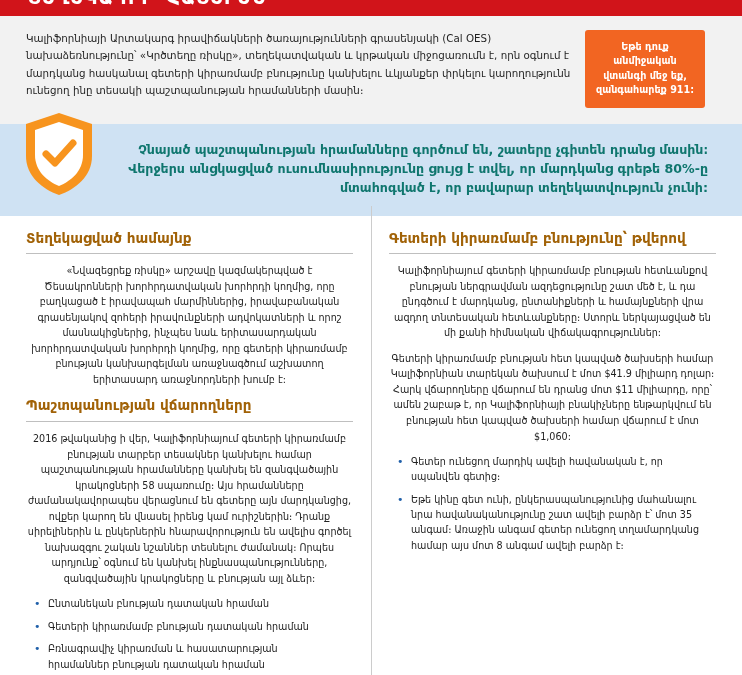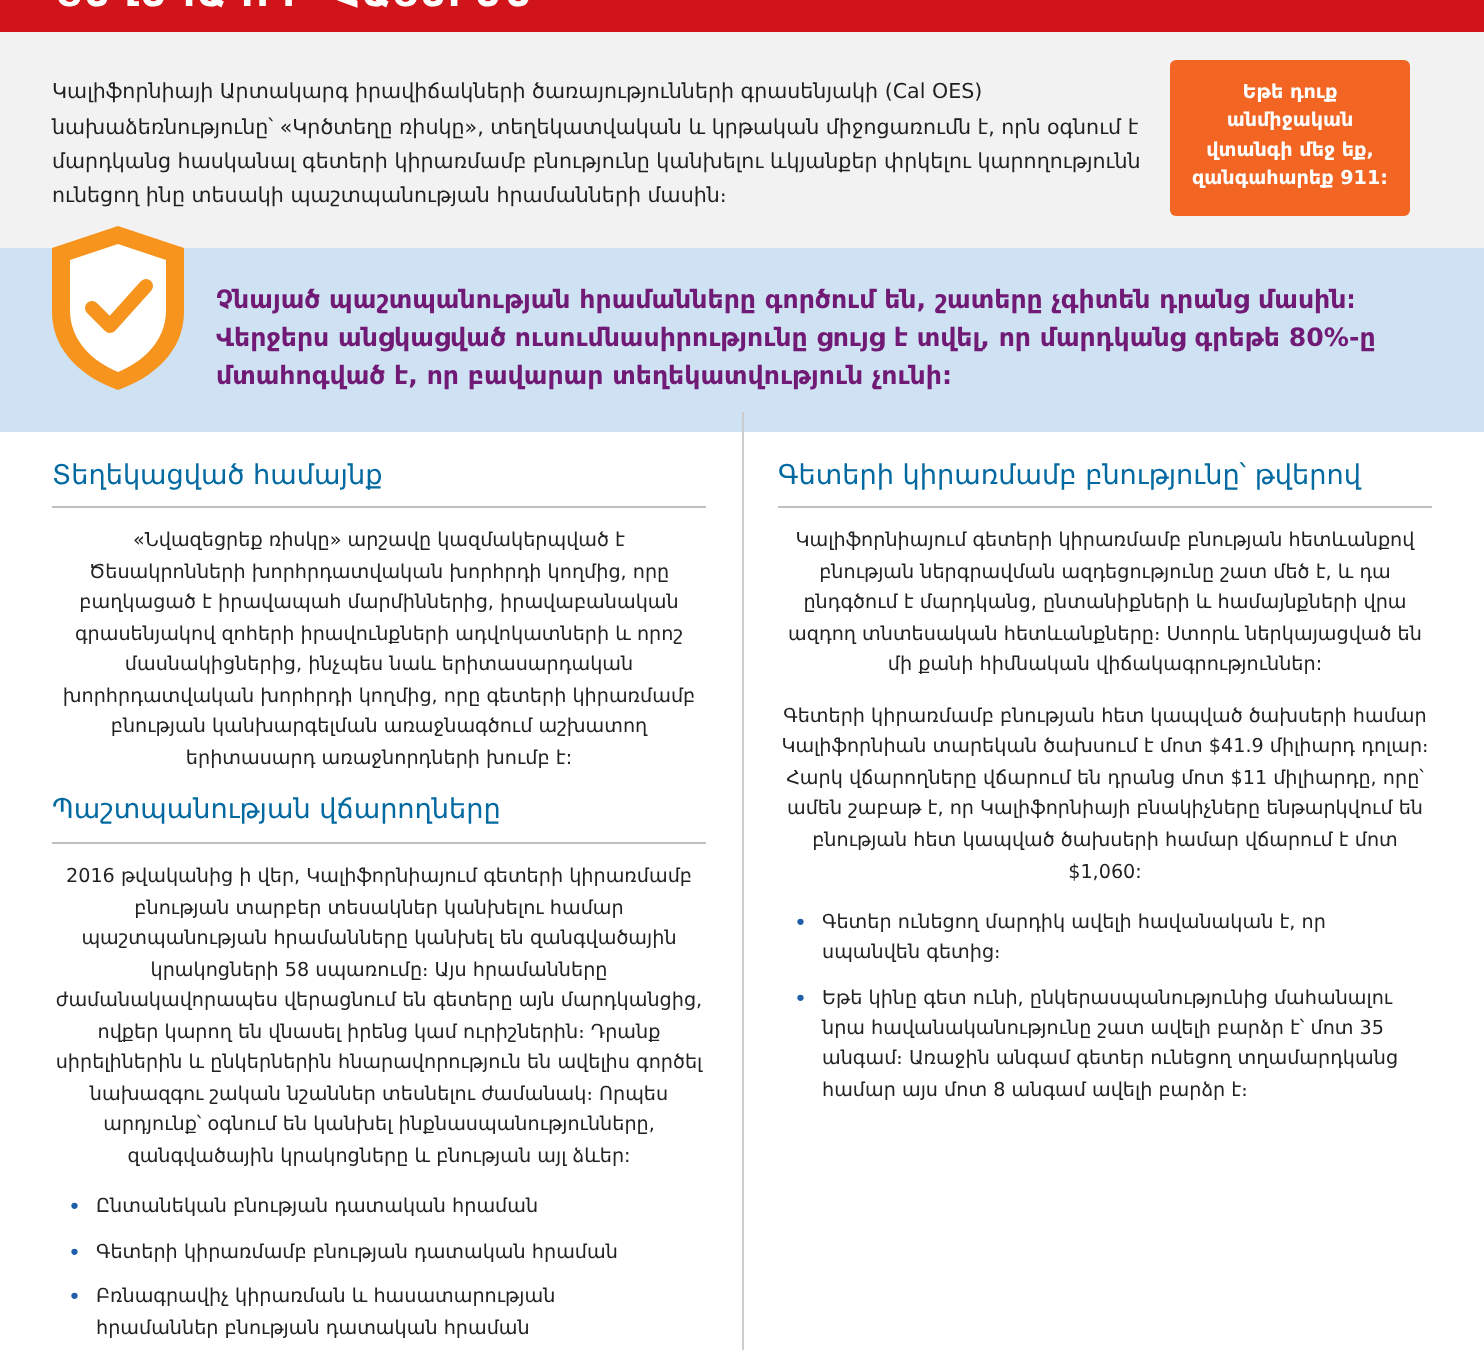--- a/index.html
+++ b/index.html
@@ -34,21 +34,21 @@
     font-weight: bold;
     letter-spacing: 0.4px;
     white-space: nowrap;
   }
 
   
   .intro-band {
     background: #f2f2f2;
     padding: 12px 26px 16px 26px;
     display: flex;
-    align-items: flex-end;
+    align-items: flex-start;
     gap: 4px;
     min-height: 94px;
   }
   .intro-text {
     flex: 1 1 auto;
     font-size: 10.3px;
     line-height: 1.68;
     color: #1f1f1f;
     max-width: 555px;
     padding-top: 2px;
@@ -78,23 +78,24 @@
     position: absolute;
     left: 22px;
     top: -14px;
     width: 74px;
     height: 88px;
   }
   .shield-svg { display: block; }
   .blue-band-text {
     font-size: 12.6px;
     line-height: 1.52;
-    color: #701a75;
+    color: #0f766e;
     font-weight: bold;
     max-width: 600px;
+    text-align: right;
   }
   .blue-band-text .pct { white-space: nowrap; }
 
   
   .columns {
     display: flex;
     padding: 12px 26px 0 26px;
     gap: 0;
   }
   .col {
@@ -110,22 +111,22 @@
     position: absolute;
     left: 371px;
     top: 206px;
     bottom: 0;
     width: 1px;
     background: #cccccc;
   }
 
   h2.section-head {
     font-size: 13.6px;
-    color: #0369a1;
-    font-weight: normal;
+    color: #a16207;
+    font-weight: bold;
     margin: 2px 0 6px 0;
     line-height: 1.3;
   }
   .rule {
     border: none;
     border-top: 1px solid #bfbfbf;
     margin: 0 0 9px 0;
   }
   p.body {
     font-size: 9.6px;

